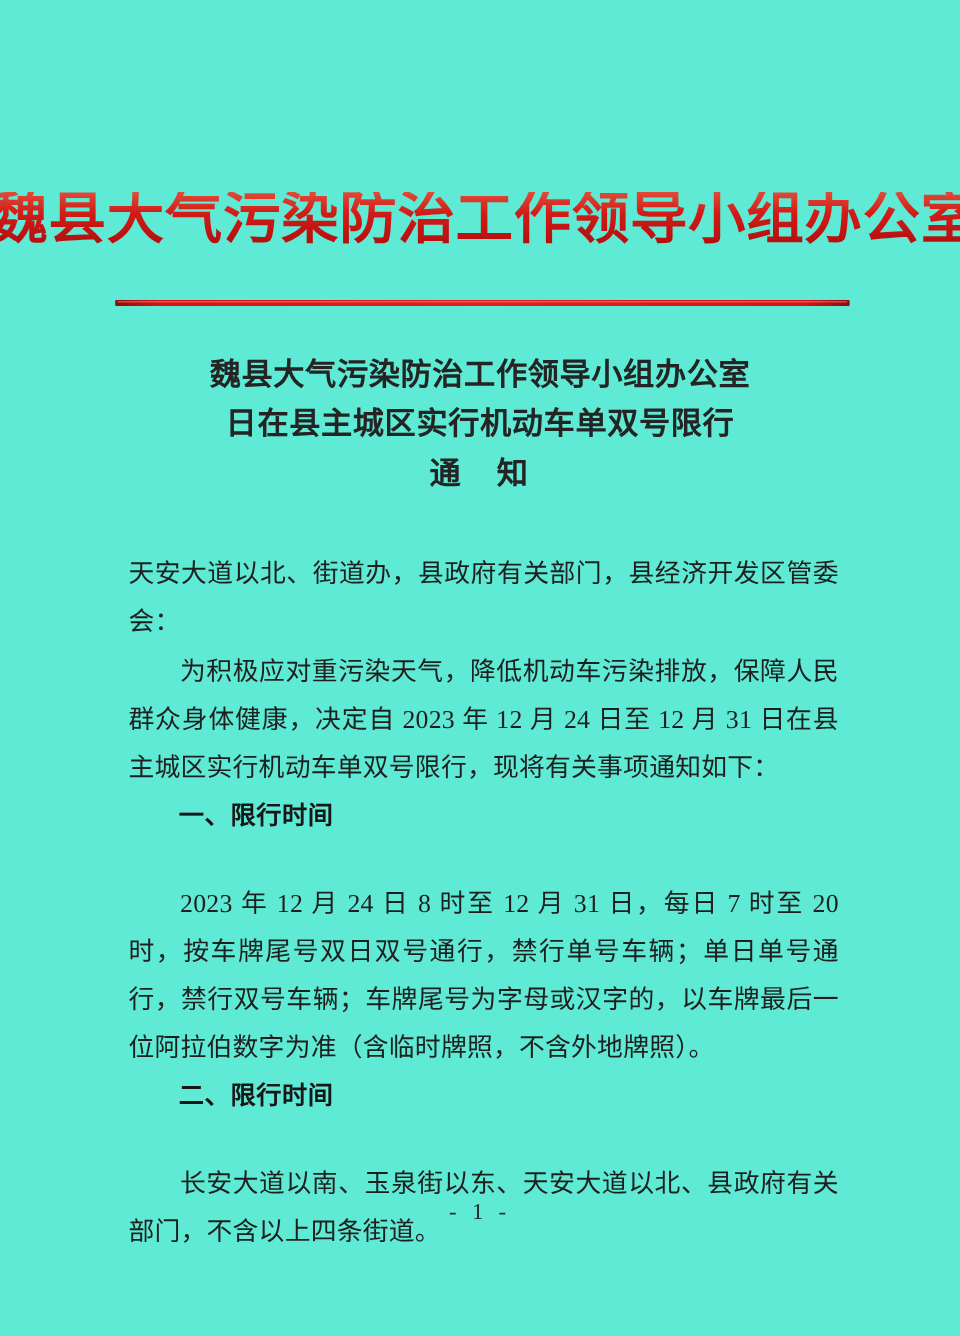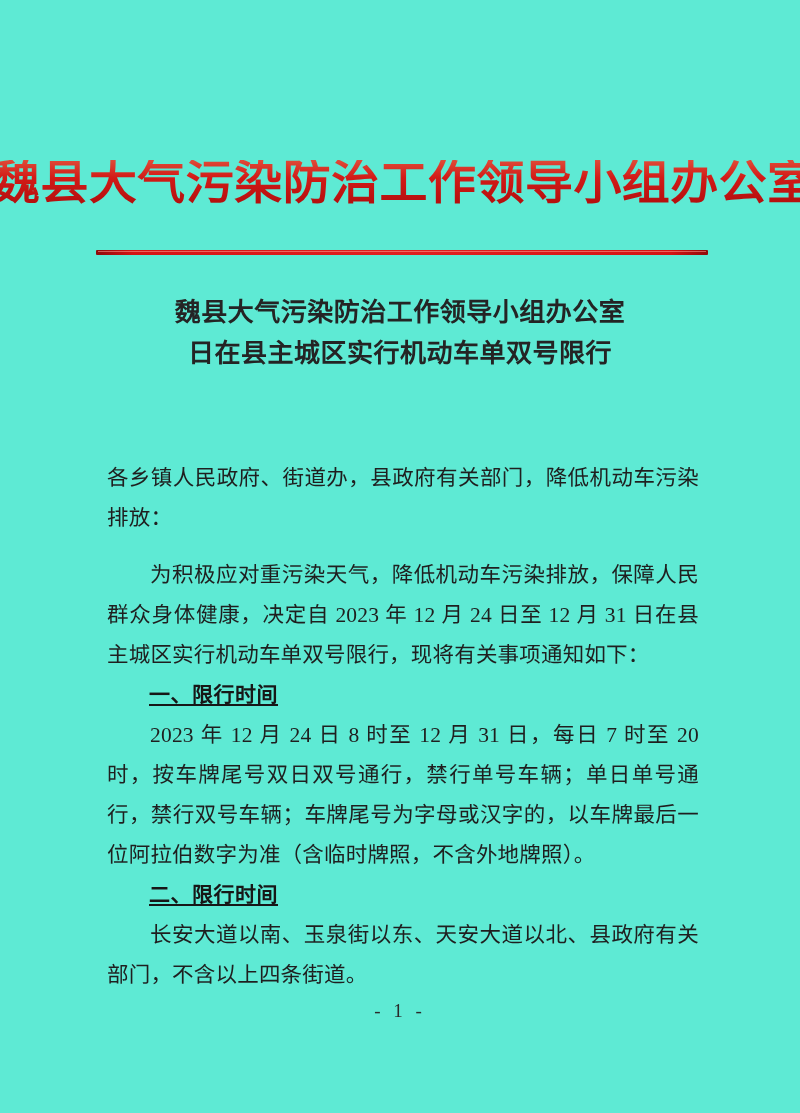--- a/index.html
+++ b/index.html
@@ -100,34 +100,34 @@
     color: #1f1f1f;
     letter-spacing: 0.2px;
   }
   .para {
     margin: 0;
     text-align: justify;
     text-justify: inter-character;
   }
   .para.indent {
     text-indent: 2em;
+    margin-top: 33px;
   }
   .para.gap {
-    margin-top: 17px;
+    margin-top: 2px;
   }
   .section-heading {
     margin: 0;
     text-indent: 2em;
     font-family: "DejaVu Sans", "Liberation Sans", sans-serif;
     font-size: 21px;
     font-weight: bold;
     line-height: 40px;
     color: #171717;
     letter-spacing: 0.5px;
-    text-decoration: underline;
   }
 
   
   .page-footer {
     position: absolute;
     left: 0;
     top: 1000px;
     width: 800px;
     text-align: center;
     font-family: "Liberation Serif", "DejaVu Serif", serif;
@@ -142,25 +142,26 @@
 <div class="page">
 
   <div class="masthead">
     <div class="masthead-title">魏县大气污染防治工作领导小组办公室</div>
     <div class="masthead-rule"></div>
   </div>
 
   <div class="doc-title">
     <span class="tline">魏县大气污染防治工作领导小组办公室</span>
     <span class="tline">日在县主城区实行机动车单双号限行</span>
+    <span class="tline tline-notice">通　知</span>
   </div>
 
   <div class="body-text">
 
-    <p class="para">各乡镇人民政府、街道办，县政府有关部门，降低机动车污染排放：</p>
+    <p class="para">天安大道以北、街道办，县政府有关部门，县经济开发区管委会：</p>
 
     <p class="para indent gap">为积极应对重污染天气，降低机动车污染排放，保障人民群众身体健康，决定自 2023 年 12 月 24 日至 12 月 31 日在县主城区实行机动车单双号限行，现将有关事项通知如下：</p>
 
     <p class="section-heading">一、限行时间</p>
 
     <p class="para indent">2023 年 12 月 24 日 8 时至 12 月 31 日，每日 7 时至 20 时，按车牌尾号双日双号通行，禁行单号车辆；单日单号通行，禁行双号车辆；车牌尾号为字母或汉字的，以车牌最后一位阿拉伯数字为准（含临时牌照，不含外地牌照）。</p>
 
     <p class="section-heading">二、限行时间</p>
 
     <p class="para indent">长安大道以南、玉泉街以东、天安大道以北、县政府有关部门，不含以上四条街道。</p>

